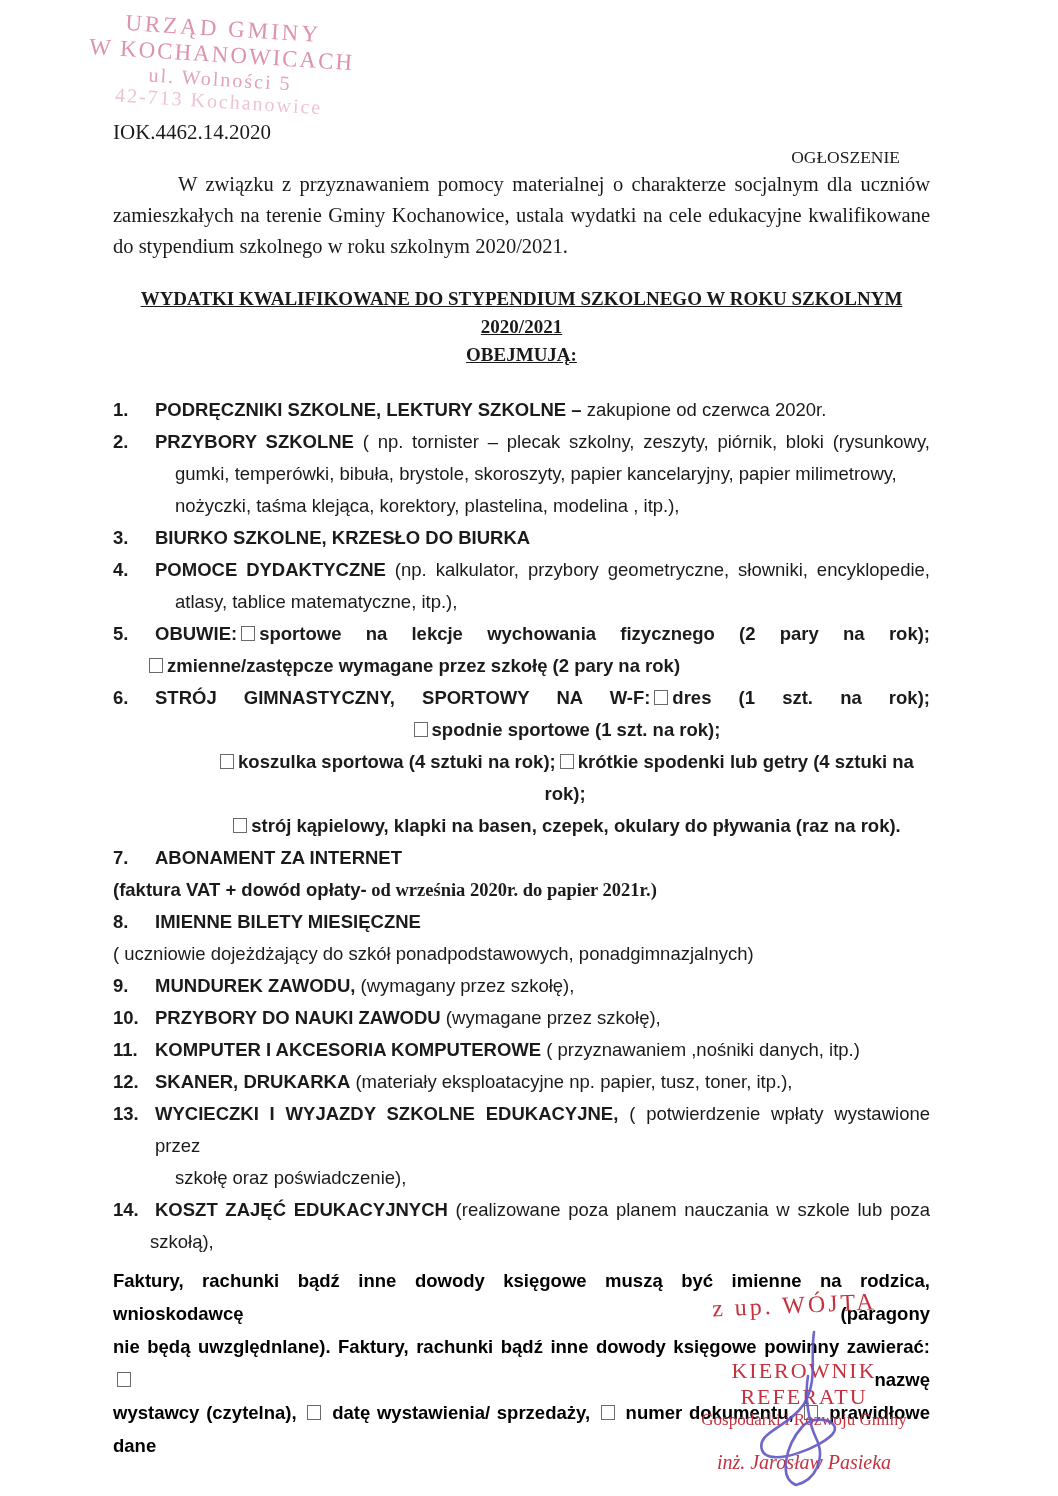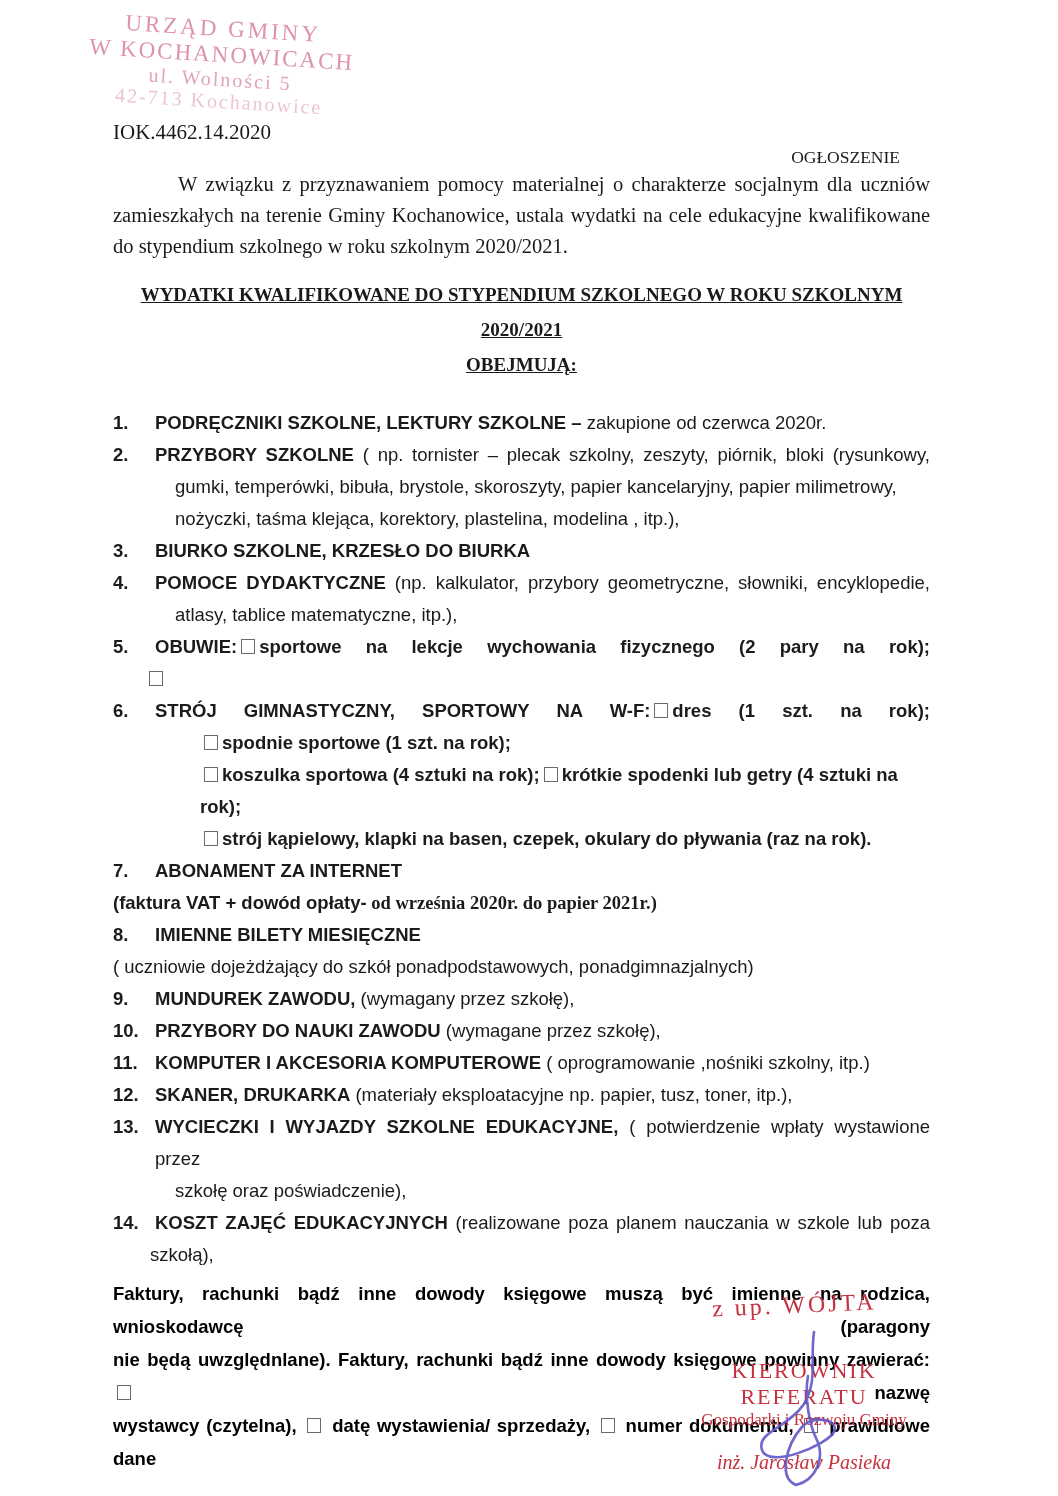--- a/index.html
+++ b/index.html
@@ -13,32 +13,32 @@
   .os-l1{font-size:23px;letter-spacing:3px;}
   .os-l2{font-size:23px;letter-spacing:2px;}
   .os-l3{font-size:20px;letter-spacing:2px;opacity:.85;}
   .os-l4{font-size:20px;letter-spacing:2px;opacity:.55;}
 
   .ref-row{display:flex;font-size:21px;}
   .dateline{margin-left:auto;margin-right:34px;}
   .doc-title{text-align:right;font-weight:normal;font-size:17.5px;transform:translateX(-30px);margin-top:2px;}
   .intro{margin:1px 0 0 0;font-size:20.5px;line-height:31px;text-align:justify;text-indent:65px;}
 
-  .sec-head{margin-top:15px;text-align:center;font-weight:bold;font-size:19px;line-height:35px;}
+  .sec-head{margin-top:23px;text-align:center;font-weight:bold;font-size:19px;line-height:28px;}
   .sec-head div{text-decoration:underline;}
 
   .list{margin-top:25px;font-family:"Liberation Sans",sans-serif;font-size:18.5px;line-height:32px;color:#1b1b1b;}
   .row{display:flex;}
   .num{flex:none;width:42px;font-weight:bold;}
   .body{flex:1;}
   .jl{text-align:justify;text-align-last:justify;}
   .cont{padding-left:62px;}
   .ind32{padding-left:32px;}
   .ind37{padding-left:37px;}
-  .ind87{padding-left:87px;}
+  .ind87{padding-left:87px;text-align:center;}
   .note{padding-left:0;font-weight:bold;}
   .serifb{font-family:"Liberation Serif",serif;font-weight:bold;}
   b{font-weight:bold;}
 
   .cb{display:inline-block;width:12px;height:13px;border:1px solid #6a6a6a;margin:0 4px;
       vertical-align:baseline;transform:translateY(1px);}
 
   .footer-notes{margin-top:6px;font-family:"Liberation Sans",sans-serif;font-weight:bold;
       font-size:18.5px;line-height:33px;color:#000000;}
   .fline{display:block;}
@@ -101,21 +101,21 @@
       <div class="row">
         <span class="num">4.</span>
         <span class="body jl"><b>POMOCE DYDAKTYCZNE</b><span> (np. kalkulator, przybory geometryczne, słowniki, encyklopedie,</span></span>
       </div>
       <div class="cont">atlasy, tablice matematyczne, itp.),</div>
 
       <div class="row">
         <span class="num">5.</span>
         <span class="body jl"><b>OBUWIE:</b><span class="cb"></span><b>sportowe na lekcje wychowania fizycznego (2 pary na rok);</b></span>
       </div>
-      <div class="cont ind32"><span class="cb"></span></div>
+      <div class="cont ind32"><span class="cb"></span><b>zmienne/zastępcze wymagane przez szkołę (2 pary na rok)</b></div>
 
       <div class="row">
         <span class="num">6.</span>
         <span class="body jl"><b>STRÓJ GIMNASTYCZNY, SPORTOWY NA W-F:</b><span class="cb"></span><b>dres (1 szt. na rok);</b></span>
       </div>
       <div class="cont ind87"><span class="cb"></span><b>spodnie sportowe (1 szt. na rok);</b></div>
       <div class="cont ind87"><span class="cb"></span><b>koszulka sportowa (4 sztuki na rok);</b><span class="cb"></span><b>krótkie spodenki lub getry (4 sztuki na rok);</b></div>
       <div class="cont ind87"><span class="cb"></span><b>strój kąpielowy, klapki na basen, czepek, okulary do pływania (raz na rok).</b></div>
 
       <div class="row">
@@ -135,21 +135,21 @@
         <span class="body"><b>MUNDUREK ZAWODU,</b><span> (wymagany przez szkołę),</span></span>
       </div>
 
       <div class="row">
         <span class="num">10.</span>
         <span class="body"><b>PRZYBORY DO NAUKI ZAWODU</b><span> (wymagane przez szkołę),</span></span>
       </div>
 
       <div class="row">
         <span class="num">11.</span>
-        <span class="body"><b>KOMPUTER I AKCESORIA KOMPUTEROWE</b><span> ( oprogramowanie ,nośniki szkolny, itp.)</span></span>
+        <span class="body"><b>KOMPUTER I AKCESORIA KOMPUTEROWE</b><span> ( przyznawaniem ,nośniki danych, itp.)</span></span>
       </div>
 
       <div class="row">
         <span class="num">12.</span>
         <span class="body"><b>SKANER, DRUKARKA</b><span> (materiały eksploatacyjne np. papier, tusz, toner, itp.),</span></span>
       </div>
 
       <div class="row">
         <span class="num">13.</span>
         <span class="body jl"><b>WYCIECZKI I WYJAZDY SZKOLNE EDUKACYJNE,</b><span> ( potwierdzenie wpłaty wystawione przez</span></span>

